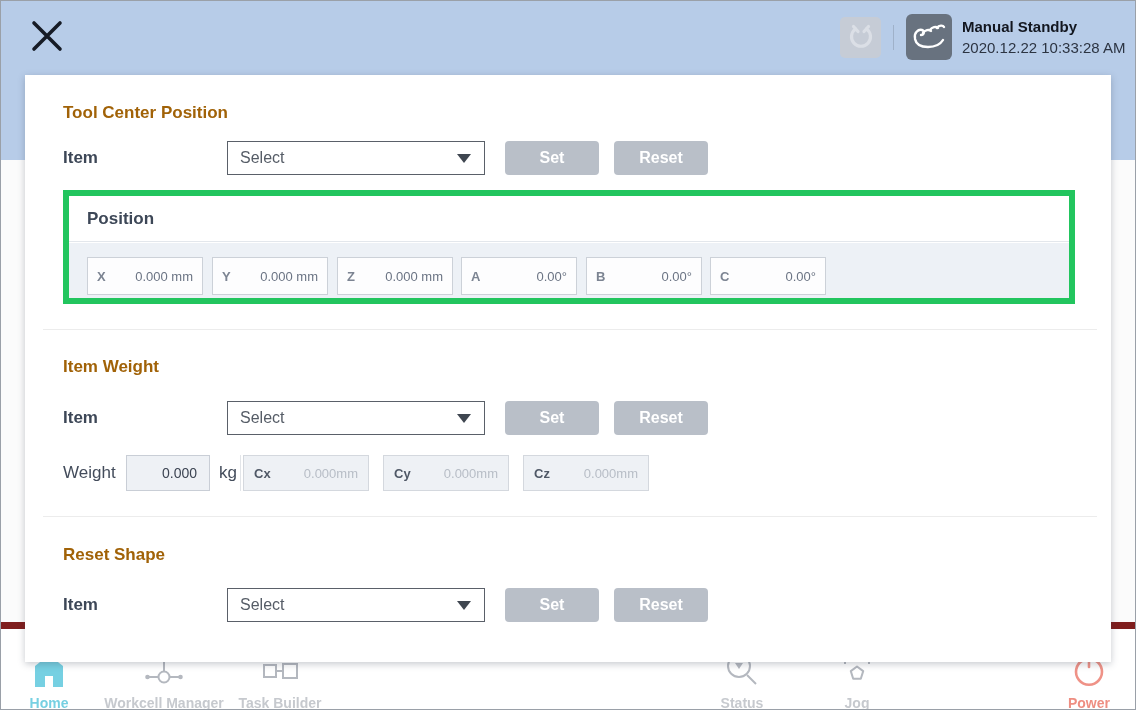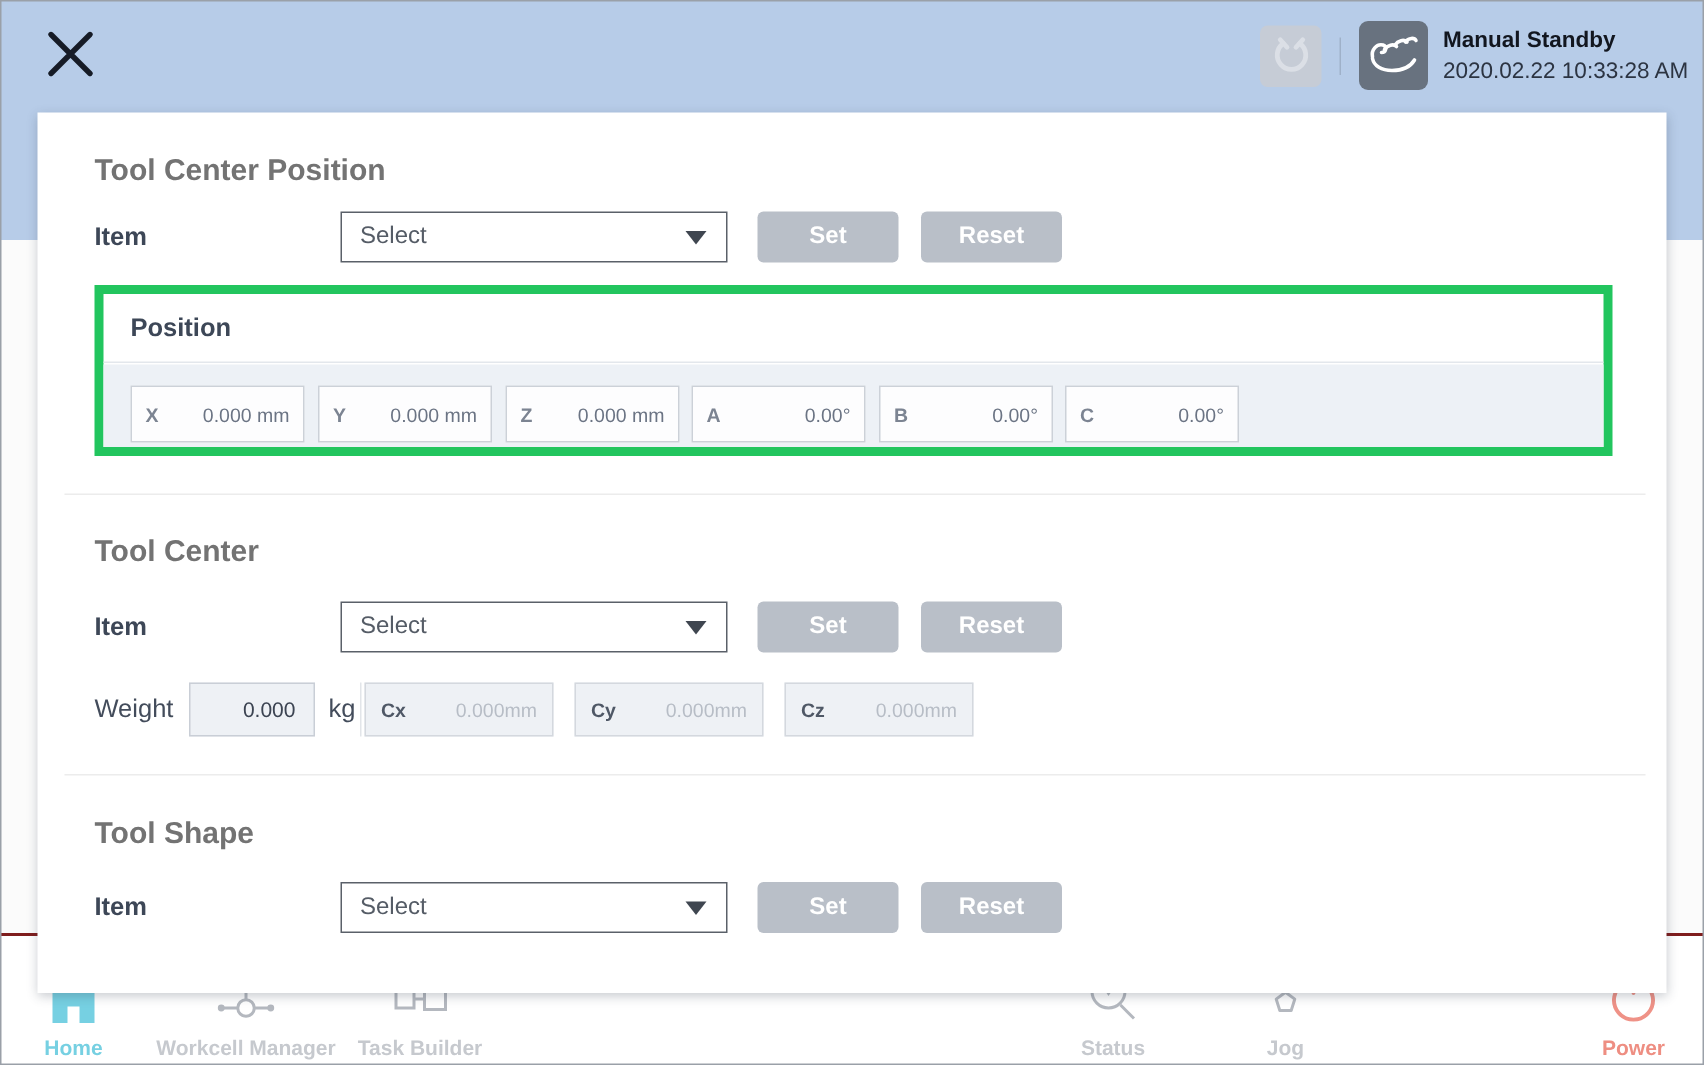--- a/index.html
+++ b/index.html
@@ -16,32 +16,32 @@
   .page-title { position:absolute; left:82px; top:21px; font-size:23px; font-weight:bold; color:#4c5869; letter-spacing:0.2px; }
   .hbtn { position:absolute; border:none; border-radius:5px; cursor:pointer; display:flex; align-items:center; justify-content:center; }
   .gripper-btn { left:840px; top:17px; width:41px; height:41px; background:#c6ccd6; }
   .hand-btn { left:906px; top:14px; width:46px; height:46px; background:#68727f; border-radius:6px; }
   .hdr-divider { position:absolute; left:893px; top:25px; width:1px; height:25px; background:#9fb1c9; }
   .status-block { position:absolute; left:962px; top:17px; }
   .status-mode { font-size:15px; font-weight:bold; color:#12161f; line-height:20px; }
   .status-time { font-size:15px; color:#2c3442; line-height:21px; }
 
   
-  .nav { position:absolute; left:0; top:622px; width:1136px; height:88px; background:#ffffff; border-top:2px solid #7f1d1d; z-index:1;padding-left:41px; }
+  .nav { position:absolute; left:0; top:622px; width:1136px; height:88px; background:#ffffff; border-top:7px solid #7f1d1d; z-index:1;padding-left:41px; }
   .nav-item { position:absolute; top:0; width:140px; height:88px; text-align:center; cursor:pointer; }
   .nav-item .nicon { position:absolute; left:50%; top:22px; transform:translateX(-50%); width:40px; height:40px; }
   .nav-item .nlabel { position:absolute; left:0; right:0; top:66px; font-size:14px; font-weight:bold; color:#c6c9ce; }
   .nav-item.active .nlabel { color:#76d0e2; }
   .nav-item.power .nlabel { color:#ee8e82; }
   .n1{left:-21px}.n2{left:94px}.n3{left:210px}.n4{left:326px}.n5{left:672px}.n6{left:787px}.n7{left:903px}.n8{left:1019px}
 
   
   .card { position:absolute; left:25px; top:75px; width:1086px; height:587px; background:#ffffff;
           box-shadow:0 2px 7px rgba(50,60,80,0.28); z-index:2; }
-  .sec-title { position:absolute; left:38px; font-size:20px; font-weight:bold; color:#737373; }
+  .sec-title { position:absolute; left:38px; font-size:17px; font-weight:bold; color:#a16207; }
   .item-label { position:absolute; left:38px; font-size:17px; font-weight:bold; color:#3d4757; line-height:34px; }
   .select { position:absolute; left:202px; width:258px; height:34px; background:#fff; border:1.5px solid #5a6069;
             font-size:16px; color:#555c66; line-height:31px; padding-left:12px; cursor:pointer; }
   .select .caret { position:absolute; right:13px; top:12px; width:0; height:0;
                    border-left:7px solid transparent; border-right:7px solid transparent; border-top:9px solid #3f4650; }
   .btn { position:absolute; width:94px; height:34px; background:#b9bfc8; border:none; border-radius:4px;
          color:#ffffff; font-size:16px; font-weight:bold; font-family:Liberation Sans, sans-serif; cursor:pointer; }
   .btn.set { left:480px; }
   .btn.reset { left:589px; }
   .hdiv-line { position:absolute; left:18px; width:1054px; height:1px; background:#ececec; }
@@ -167,21 +167,21 @@
           <path d="M8 23 c-1 -5 3 -9 7 -8 c3 1 2 5 -1 5"></path>
           <path d="M16 18 c2 -3 6 -4 8 -2"></path>
           <path d="M23 15 c2 -3 6 -4 8 -2"></path>
           <path d="M30 13 c2 -3 6 -3 7 -1"></path>
           <path d="M8 24 c1 5 6 8 13 8 c7 0 12 -2 15 -7"></path>
         </g>
       </svg>
   </button>
   <div class="status-block">
     <div class="status-mode">Manual Standby</div>
-    <div class="status-time">2020.02.22 10:33:28 AM</div>
+    <div class="status-time">2020.12.22 10:33:28 AM</div>
   </div>
 </div>
 
 <div class="card">
 
   <div class="sec-title" style="top:28px">Tool Center Position</div>
   <div class="item-label" style="top:66px">Item</div>
   <div class="select" style="top:66px">
     <span>Select</span>
     <span class="caret"></span>
@@ -214,21 +214,21 @@
       </div>
       <div class="pos-field pf5">
         <span class="fl">C</span>
         <span class="fv">0.00°</span>
       </div>
     </div>
   </div>
 
   <div class="hdiv-line" style="top:254px"></div>
 
-  <div class="sec-title" style="top:282px">Tool Center</div>
+  <div class="sec-title" style="top:282px">Item Weight</div>
   <div class="item-label" style="top:326px">Item</div>
   <div class="select" style="top:326px">
     <span>Select</span>
     <span class="caret"></span>
   </div>
   <button class="btn set" style="top:326px">Set</button>
   <button class="btn reset" style="top:326px">Reset</button>
 
   <div class="weight-label">Weight</div>
   <input class="weight-input" value="0.000" style="">
@@ -242,21 +242,21 @@
     <span class="fl">Cy</span>
     <span class="fv">0.000mm</span>
   </div>
   <div class="cog-field cg2">
     <span class="fl">Cz</span>
     <span class="fv">0.000mm</span>
   </div>
 
   <div class="hdiv-line" style="top:441px"></div>
 
-  <div class="sec-title" style="top:470px">Tool Shape</div>
+  <div class="sec-title" style="top:470px">Reset Shape</div>
   <div class="item-label" style="top:513px">Item</div>
   <div class="select" style="top:513px">
     <span>Select</span>
     <span class="caret"></span>
   </div>
   <button class="btn set" style="top:513px">Set</button>
   <button class="btn reset" style="top:513px">Reset</button>
 
 </div>
 

